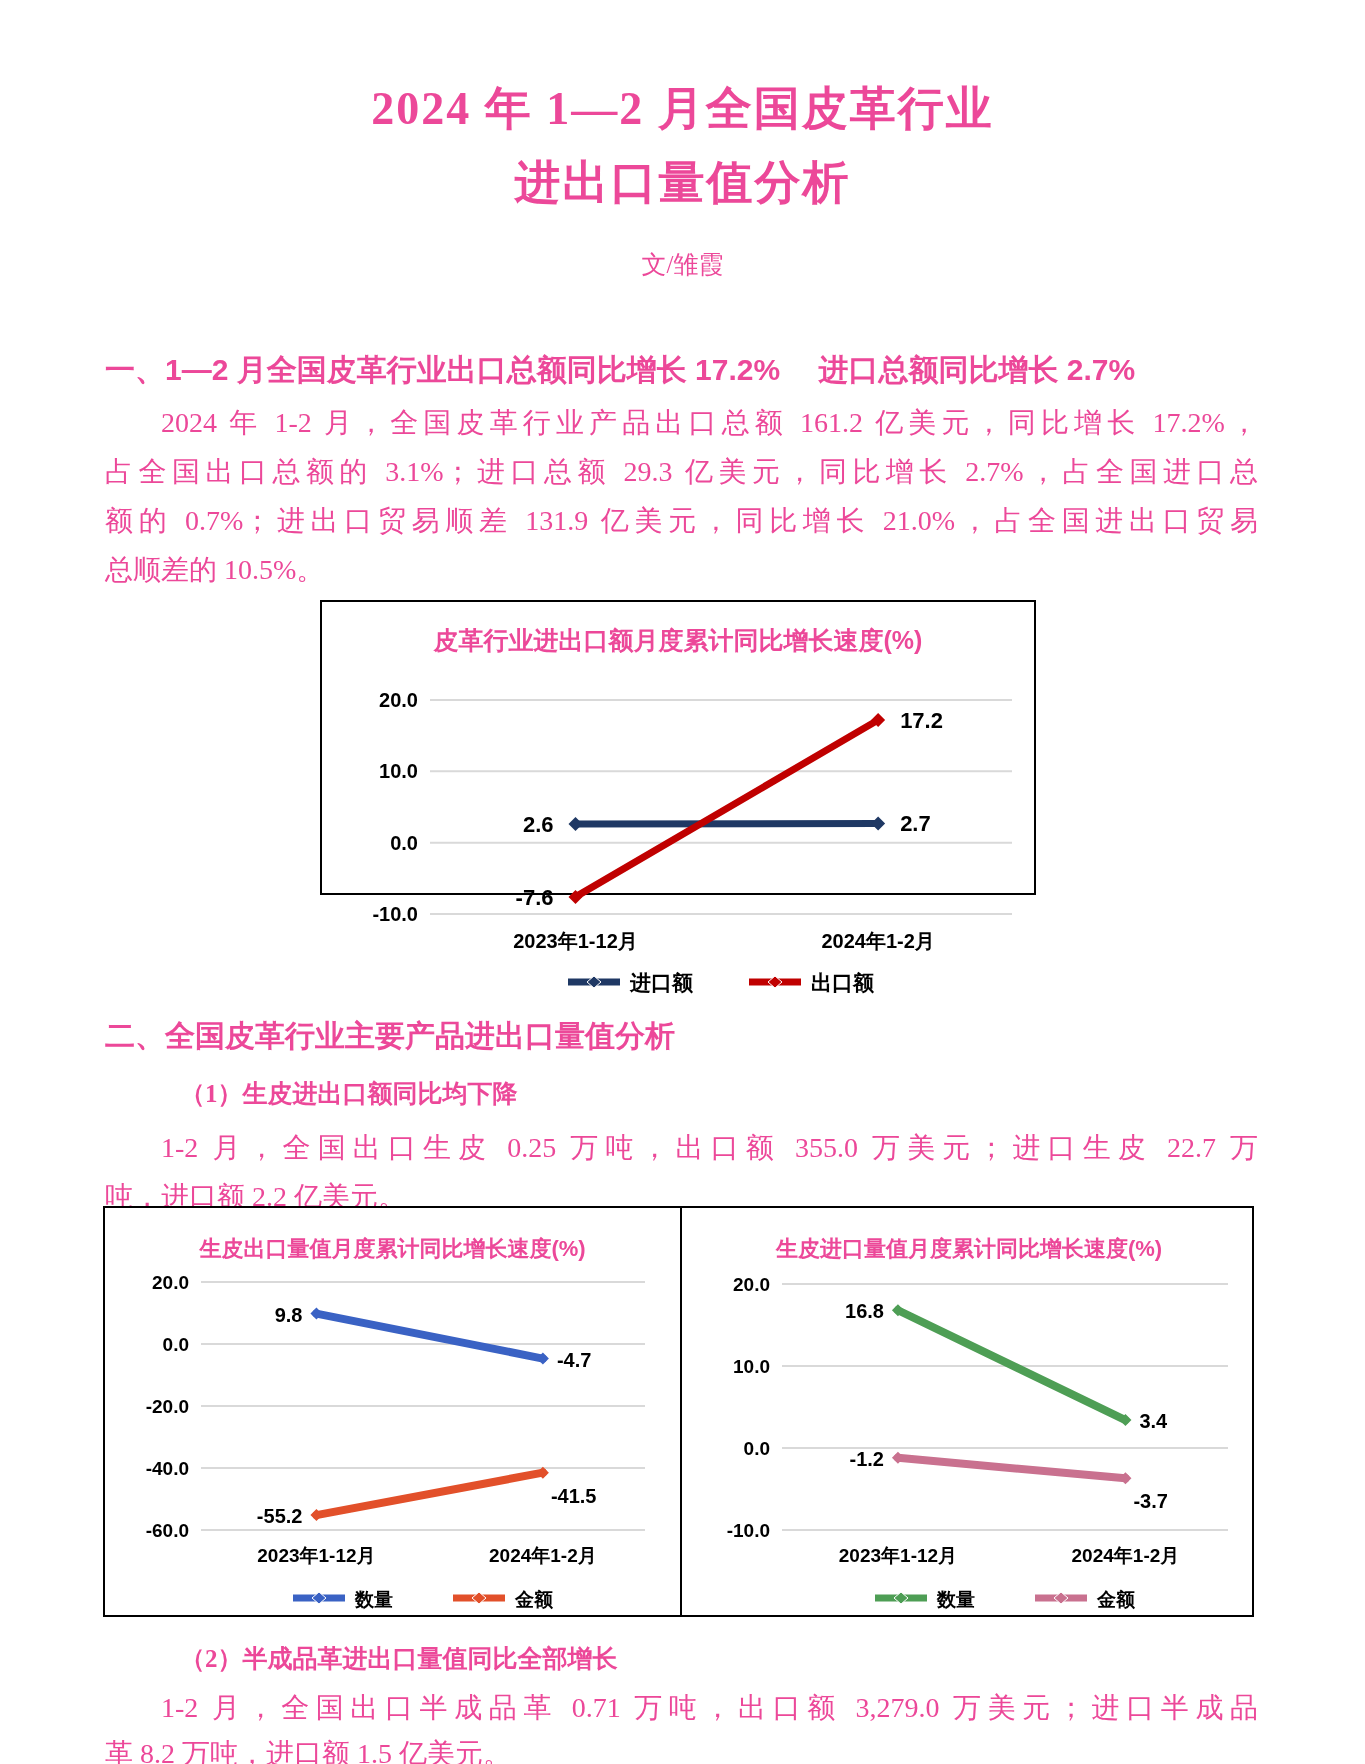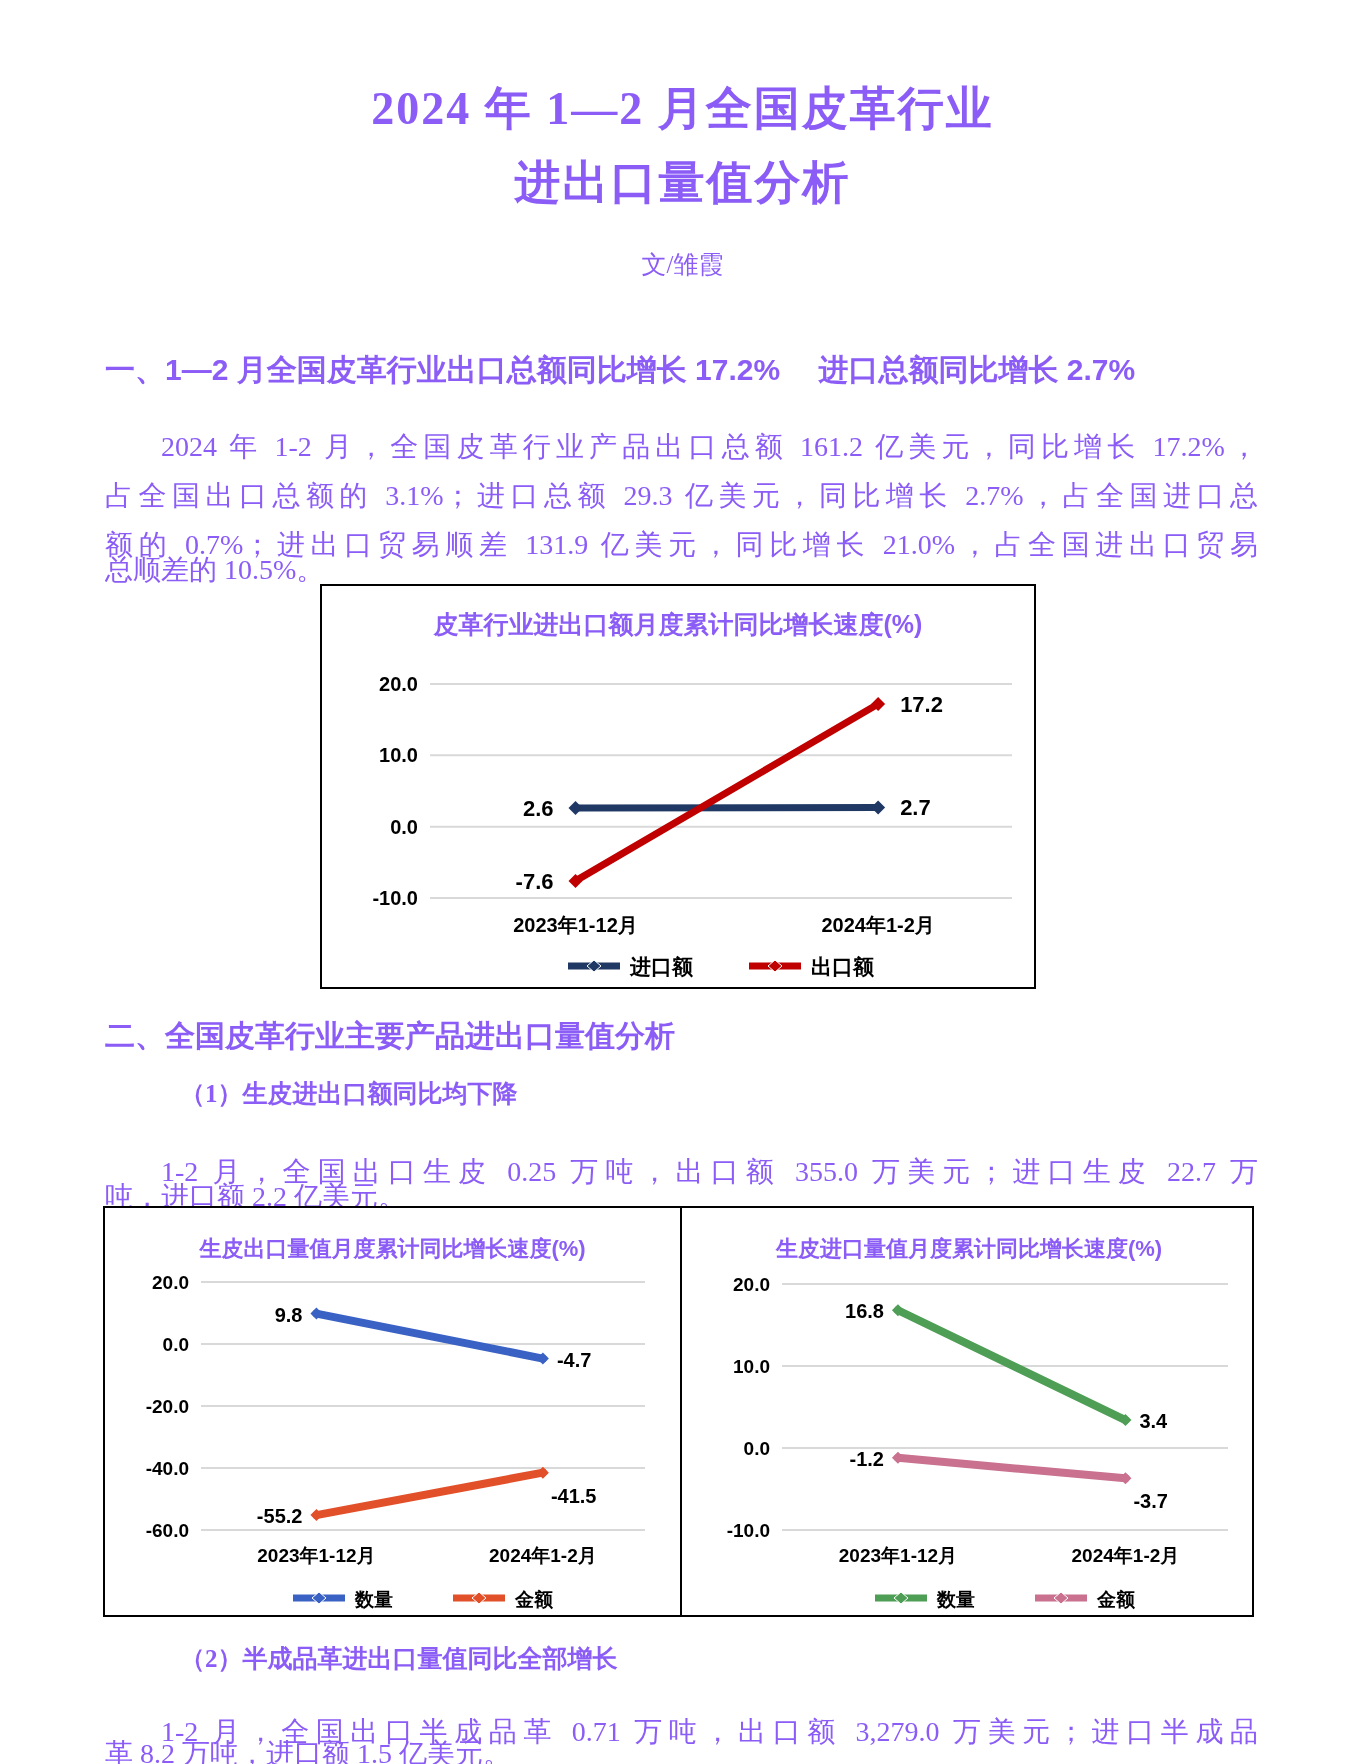--- a/index.html
+++ b/index.html
@@ -1,26 +1,26 @@
 <!DOCTYPE html>
 <html><head>
 <meta charset="utf-8">
 <style>
   html,body{margin:0;padding:0;background:#ffffff;}
   .page{position:relative;width:1365px;height:1764px;background:#ffffff;overflow:hidden;
-        font-family:"Liberation Serif","DejaVu Serif",serif;color:#8b5cf6;}
+        font-family:"Liberation Serif","DejaVu Serif",serif;color:#ec4899;}
   .abs{position:absolute;}
   .doc-title{left:0;width:1365px;text-align:center;font-size:46px;font-weight:700;
              letter-spacing:2px;font-family:"Liberation Serif","DejaVu Serif",serif;}
   .byline{left:0;width:1365px;text-align:center;font-size:25px;}
   .h-sans{font-family:"Liberation Sans","DejaVu Sans",sans-serif;font-weight:700;font-size:30px;
           white-space:pre-wrap;}
   .h-serif{font-family:"Liberation Serif","DejaVu Serif",serif;font-weight:700;font-size:25px;}
   .body-line{left:105px;width:1153px;font-size:28px;line-height:40px;white-space:pre-wrap;}
-  .just{text-align:justify;text-align-last:justify;margin-top:24px;}
+  .just{text-align:justify;text-align-last:justify;}
   .indent{padding-left:56px;width:1097px;}
   .chart-box{border:2px solid #000;background:#fff;box-sizing:border-box;}
   .chart-title{position:absolute;left:0;width:100%;text-align:center;font-weight:700;
                font-family:"Liberation Sans","DejaVu Sans",sans-serif;}
   .chart-svg{position:absolute;left:0;top:0;}
   .vdiv{position:absolute;top:0;width:2px;height:100%;background:#000;}
   .ctick{font-weight:700;fill:#000;font-family:"Liberation Sans","DejaVu Sans",sans-serif;}
   .clabel{font-weight:700;fill:#000;font-family:"Liberation Sans","DejaVu Sans",sans-serif;}
 </style>
 </head>
@@ -32,21 +32,21 @@
   <div class="abs byline" style="top:248px">文/雏霞</div>
   <div class="abs doc-title" style="top:152px">进出口量值分析</div>
 
   <div class="abs h-sans" style="left:105px;top:350px;width:1170px">一、1—2 月全国皮革行业出口总额同比增长 17.2%　 进口总额同比增长 2.7%</div>
 
   <div class="abs body-line just indent" style="top:403px">2024 年 1-2 月，全国皮革行业产品出口总额 161.2 亿美元，同比增长 17.2%，</div>
   <div class="abs body-line just" style="top:452px">占全国出口总额的 3.1%；进口总额 29.3 亿美元，同比增长 2.7%，占全国进口总</div>
   <div class="abs body-line just" style="top:501px">额的 0.7%；进出口贸易顺差 131.9 亿美元，同比增长 21.0%，占全国进出口贸易</div>
   <div class="abs body-line" style="top:550px">总顺差的 10.5%。</div>
 
-  <div class="abs chart-box" id="chartbox-0" style="left:320px;top:584px;width:716px;height:405px">
+  <div class="abs chart-box" id="chartbox-0" style="left:320px;top:600px;width:716px;height:295px">
     <div class="chart-title" style="top:22px;font-size:25px">皮革行业进出口额月度累计同比增长速度(%)</div>
     <svg id="csvg0" class="chart-svg" width="712" height="401">
         <line x1="108" y1="98" x2="690" y2="98" stroke="#D9D9D9" stroke-width="2"></line>
         <text x="96" y="105" text-anchor="end" class="ctick" font-size="20">20.0</text>
         <line x1="108" y1="169.33333333333331" x2="690" y2="169.33333333333331" stroke="#D9D9D9" stroke-width="2"></line>
         <text x="96" y="176.33333333333331" text-anchor="end" class="ctick" font-size="20">10.0</text>
         <line x1="108" y1="240.66666666666666" x2="690" y2="240.66666666666666" stroke="#D9D9D9" stroke-width="2"></line>
         <text x="96" y="247.66666666666666" text-anchor="end" class="ctick" font-size="20">0.0</text>
         <line x1="108" y1="312" x2="690" y2="312" stroke="#D9D9D9" stroke-width="2"></line>
         <text x="96" y="319" text-anchor="end" class="ctick" font-size="20">-10.0</text>

